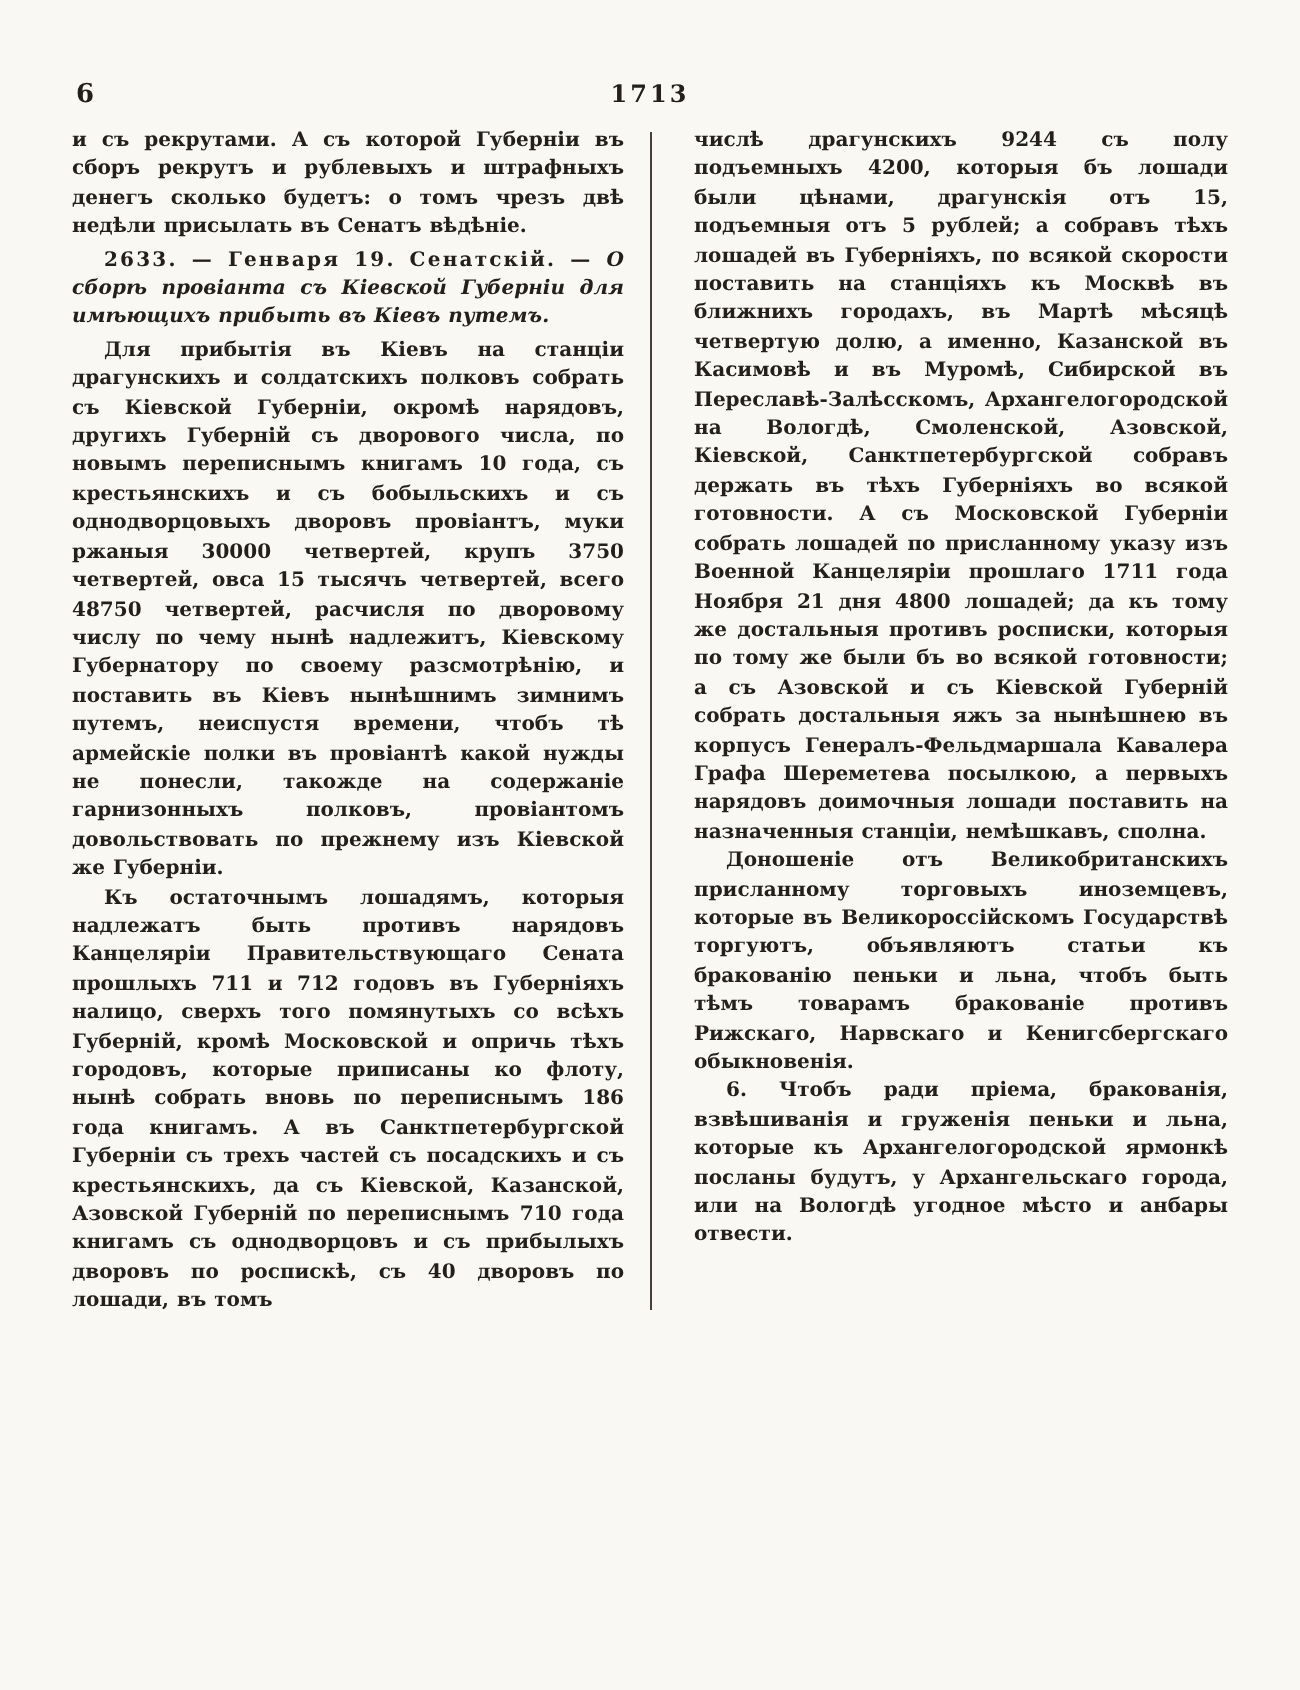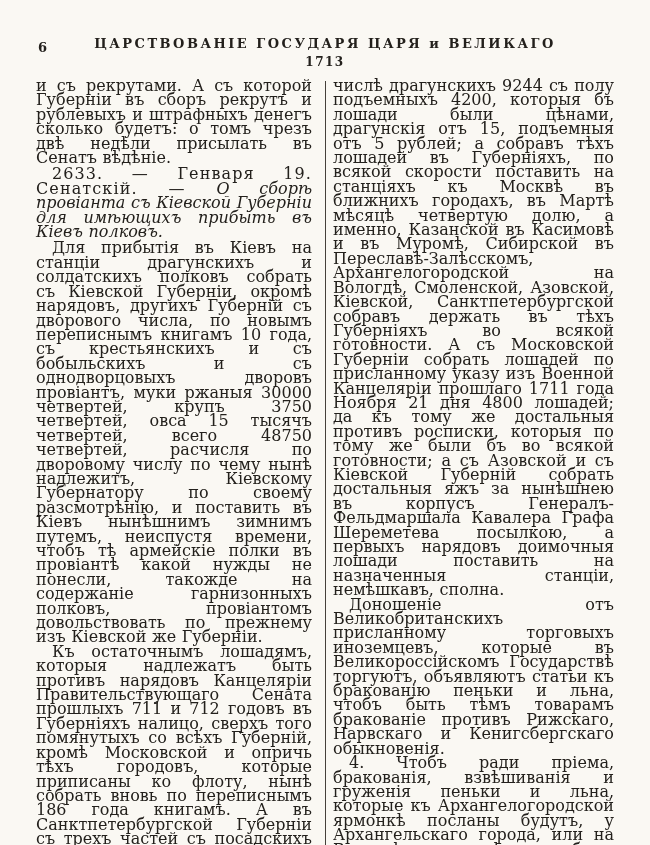--- a/index.html
+++ b/index.html
@@ -54,53 +54,52 @@
     top: 2px;
     bottom: 4px;
     width: 1px;
     background: #45403a;
   }
   .col {
     width: 50%;
     box-sizing: border-box;
   }
   .col-left  { padding-right: 13px; }
-  .col-right { padding-left: 8px; }
+  .col-right { padding-left: 22px; }
   p.para {
     margin: 0;
-    font-size: 16px;
+    font-size: 10px;
     line-height: 14.4px;
-    font-weight: normal;
+    font-weight: bold;
     text-align: justify;
     word-spacing: 0.5px;
     hyphens: auto;
   }
   p.body    { text-indent: 16px; }
   p.heading { text-indent: 16px; margin: 2px 0 2px 0; }
   p.continuation { text-indent: 0; }
   .seg-spaced { letter-spacing: 1.1px; }
   .seg-italic { font-style: italic; }
   .seg-normal { letter-spacing: 0; }
 </style>
 </head>
 <body>
 
 <div class="page">
   <div class="header-area">
     <div class="page-number">6</div>
-    <div class="running-head">ЦАРСТВОВАНІЕ ГОСУДАРЯ ЦАРЯ и ВЕЛИКАГО</div>
     <div class="year">1713</div>
   </div>
   <div class="columns">
     <div class="col col-left">
         <p class="para continuation"><span class="seg-normal">и съ рекрутами. А съ которой Губерніи въ сборъ рекрутъ и рублевыхъ и штрафныхъ денегъ сколько будетъ: о томъ чрезъ двѣ недѣли присылать въ Сенатъ вѣдѣніе.</span></p>
-        <p class="para heading"><span class="seg-spaced">2633. — Генваря 19. Сенатскій. — </span><span class="seg-italic">О сборѣ провіанта съ Кіевской Губерніи для имѣющихъ прибыть въ Кіевъ полковъ.</span></p>
+        <p class="para heading"><span class="seg-spaced">2633. — Генваря 19. Сенатскій. — </span><span class="seg-italic">О сборѣ провіанта съ Кіевской Губерніи для имѣющихъ прибыть въ Кіевъ путемъ.</span></p>
         <p class="para body"><span class="seg-normal">Для прибытія въ Кіевъ на станціи драгунскихъ и солдатскихъ полковъ собрать съ Кіевской Губерніи, окромѣ нарядовъ, другихъ Губерній съ дворового числа, по новымъ переписнымъ книгамъ 10 года, съ крестьянскихъ и съ бобыльскихъ и съ однодворцовыхъ дворовъ провіантъ, муки ржаныя 30000 четвертей, крупъ 3750 четвертей, овса 15 тысячъ четвертей, всего 48750 четвертей, расчисля по дворовому числу по чему нынѣ надлежитъ, Кіевскому Губернатору по своему разсмотрѣнію, и поставить въ Кіевъ нынѣшнимъ зимнимъ путемъ, неиспустя времени, чтобъ тѣ армейскіе полки въ провіантѣ какой нужды не понесли, такожде на содержаніе гарнизонныхъ полковъ, провіантомъ довольствовать по прежнему изъ Кіевской же Губерніи.</span></p>
         <p class="para body"><span class="seg-normal">Къ остаточнымъ лошадямъ, которыя надлежатъ быть противъ нарядовъ Канцеляріи Правительствующаго Сената прошлыхъ 711 и 712 годовъ въ Губерніяхъ налицо, сверхъ того помянутыхъ со всѣхъ Губерній, кромѣ Московской и опричь тѣхъ городовъ, которые приписаны ко флоту, нынѣ собрать вновь по переписнымъ 186 года книгамъ. А въ Санктпетербургской Губерніи съ трехъ частей съ посадскихъ и съ крестьянскихъ, да съ Кіевской, Казанской, Азовской Губерній по переписнымъ 710 года книгамъ съ однодворцовъ и съ прибылыхъ дворовъ по роспискѣ, съ 40 дворовъ по лошади, въ томъ</span></p>
       </div>
     <div class="divider"></div>
     <div class="col col-right">
         <p class="para continuation"><span class="seg-normal">числѣ драгунскихъ 9244 съ полу подъемныхъ 4200, которыя бъ лошади были цѣнами, драгунскія отъ 15, подъемныя отъ 5 рублей; а собравъ тѣхъ лошадей въ Губерніяхъ, по всякой скорости поставить на станціяхъ къ Москвѣ въ ближнихъ городахъ, въ Мартѣ мѣсяцѣ четвертую долю, а именно, Казанской въ Касимовѣ и въ Муромѣ, Сибирской въ Переславѣ-Залѣсскомъ, Архангелогородской на Вологдѣ, Смоленской, Азовской, Кіевской, Санктпетербургской собравъ держать въ тѣхъ Губерніяхъ во всякой готовности. А съ Московской Губерніи собрать лошадей по присланному указу изъ Военной Канцеляріи прошлаго 1711 года Ноября 21 дня 4800 лошадей; да къ тому же достальныя противъ росписки, которыя по тому же были бъ во всякой готовности; а съ Азовской и съ Кіевской Губерній собрать достальныя яжъ за нынѣшнею въ корпусъ Генералъ-Фельдмаршала Кавалера Графа Шереметева посылкою, а первыхъ нарядовъ доимочныя лошади поставить на назначенныя станціи, немѣшкавъ, сполна.</span></p>
         <p class="para body"><span class="seg-normal">Доношеніе отъ Великобританскихъ присланному торговыхъ иноземцевъ, которые въ Великороссійскомъ Государствѣ торгуютъ, объявляютъ статьи къ бракованію пеньки и льна, чтобъ быть тѣмъ товарамъ бракованіе противъ Рижскаго, Нарвскаго и Кенигсбергскаго обыкновенія.</span></p>
-        <p class="para body"><span class="seg-normal">4. Чтобъ ради пріема, бракованія, взвѣшиванія и груженія пеньки и льна, которые къ Архангелогородской ярмонкѣ посланы будутъ, у Архангельскаго города, или на Вологдѣ угодное мѣсто и анбары отвести.</span></p>
+        <p class="para body"><span class="seg-normal">6. Чтобъ ради пріема, бракованія, взвѣшиванія и груженія пеньки и льна, которые къ Архангелогородской ярмонкѣ посланы будутъ, у Архангельскаго города, или на Вологдѣ угодное мѣсто и анбары отвести.</span></p>
       </div>
   </div>
 </div>
 
 </body></html>

